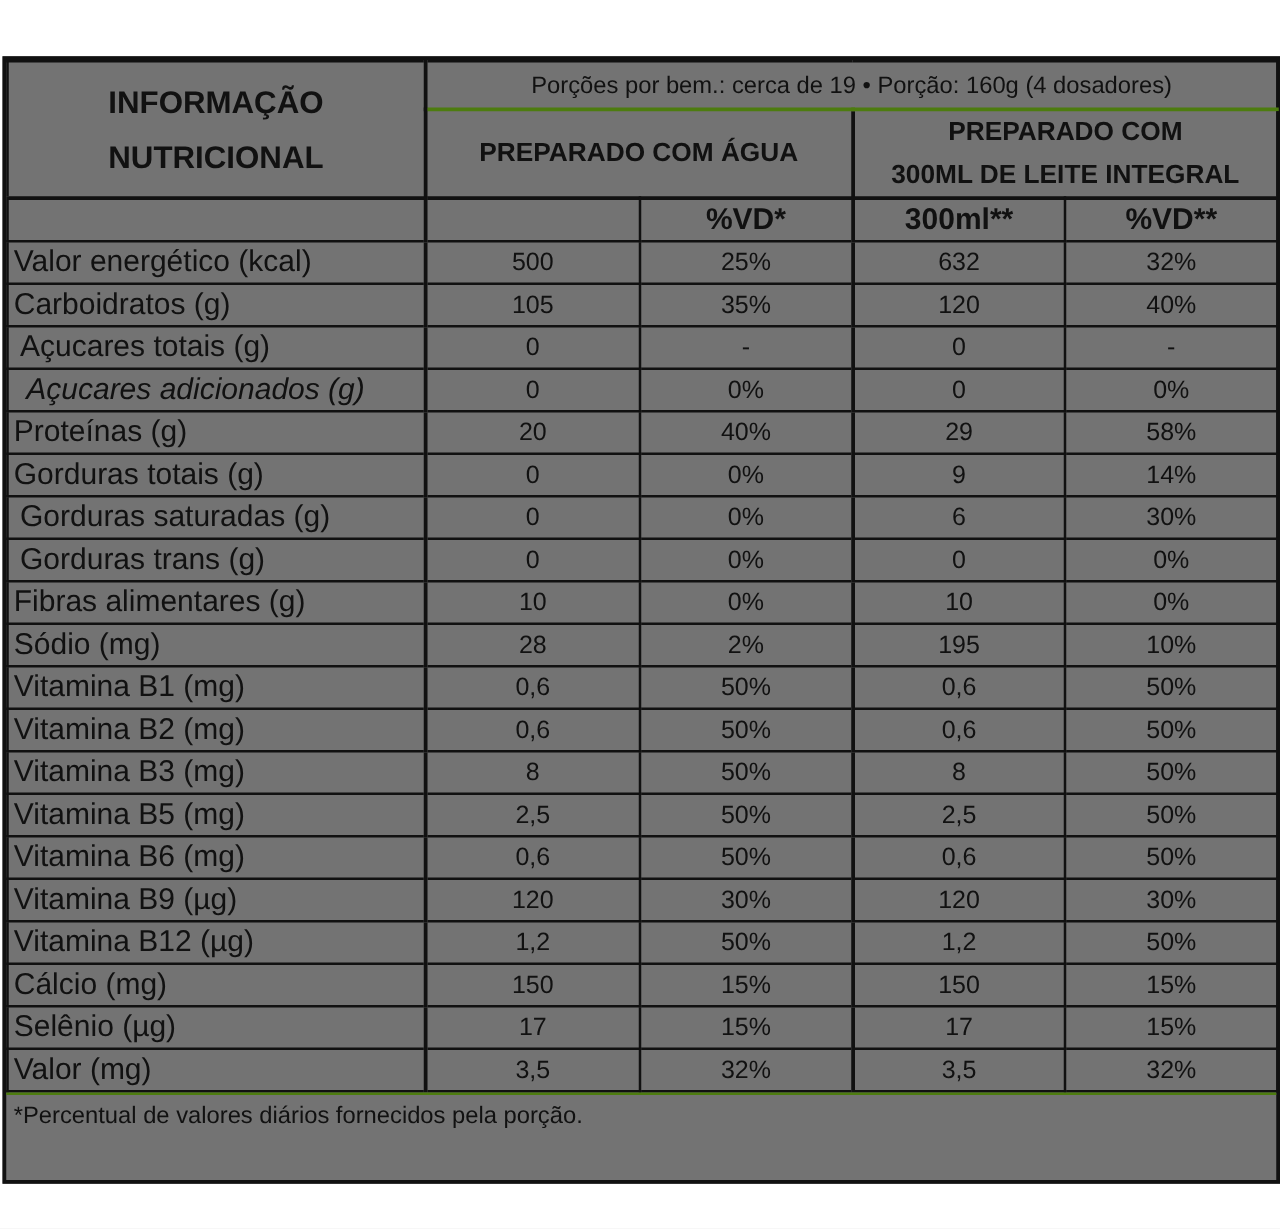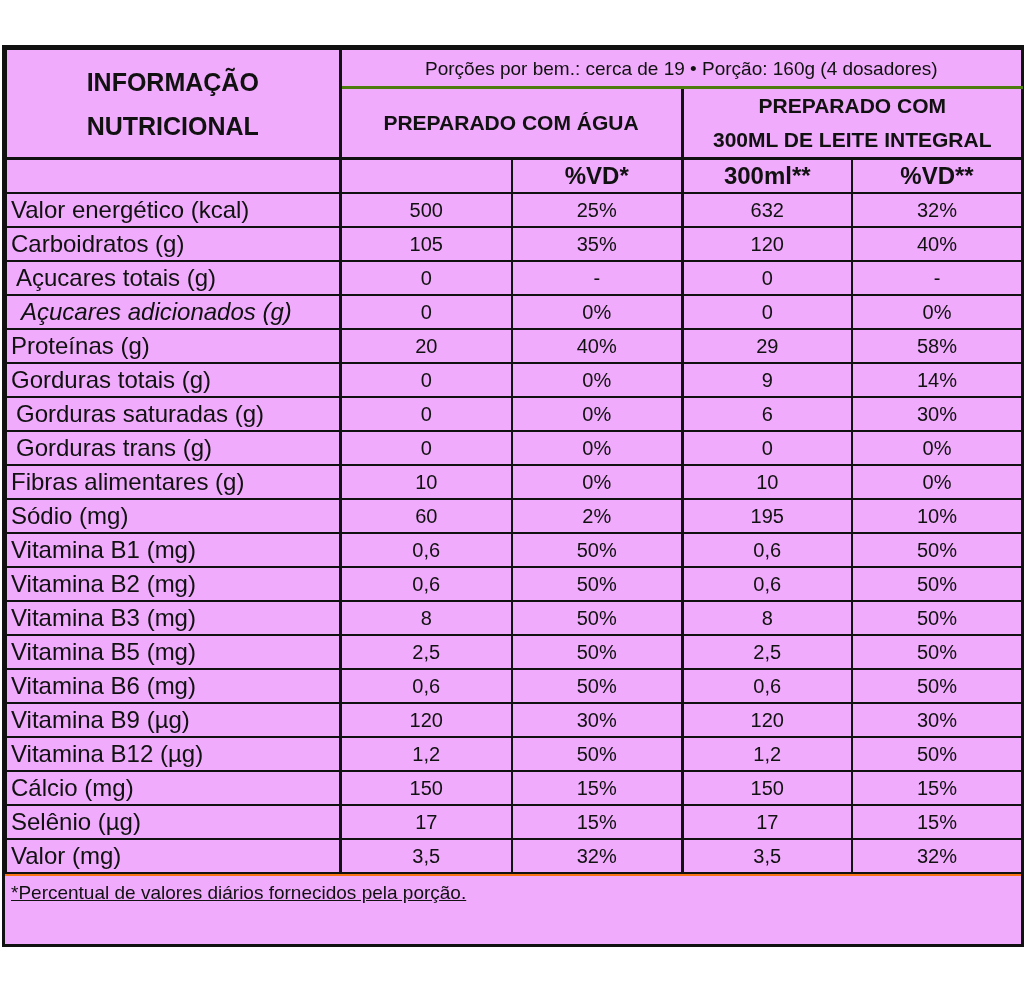--- a/index.html
+++ b/index.html
@@ -1,34 +1,34 @@
 <!DOCTYPE html>
 <html><head>
   <meta charset="utf-8">
   <style>
     html, body { margin: 0; padding: 0; background: #ffffff; }
     body { width: 1024px; height: 983px; position: relative; overflow: hidden;
            font-family: "Liberation Sans", "DejaVu Sans", sans-serif; color: #111; }
     .frame { position: absolute; left: 2px; top: 45px; width: 1016px; border: 3px solid #111;
-             box-sizing: content-box; background: #f0abfc; }
+             box-sizing: content-box; background: #737373; }
     table { border-collapse: collapse; width: 1016px; table-layout: fixed; }
     td { border: 2px solid #111; padding: 0; height: 32px; font-size: 20px; text-align: center;
          white-space: nowrap; overflow: hidden; line-height: 1; }
     td.label { text-align: left; padding-left: 4px; font-size: 24px; }
     td.label.indent { padding-left: 9px; }
     td.label.indent2 { padding-left: 14px; font-style: italic; }
     .title-cell { font-weight: bold; font-size: 25px; line-height: 44px; border-right: 3px solid #111;
                   border-bottom: 3px solid #111; }
     .serving-cell { font-size: 19px; height: 36px; border-bottom: 3px solid #4d7c0f; }
     .prep-cell { font-weight: bold; font-size: 21px; height: 64px; line-height: 34px;
                  border-bottom: 3px solid #111; }
     .prep-water { border-right: 3px solid #111; }
     .sub-cell { font-weight: bold; font-size: 24px; }
     .sep-left { border-right: 3px solid #111; }
-    .foot { text-align: left; padding: 0 6px; height: 68px; border-top: 2px solid #f97316; text-decoration: underline; }
+    .foot { text-align: left; padding: 0 6px; height: 68px; border-top: 2px solid #4d7c0f; }
     .foot div { font-size: 19px; line-height: 34px; text-align: left; }
   </style>
 </head>
 <body>
 
 <div class="frame">
   <table>
     <colgroup>
       <col style="width:334px">
       <col style="width:172px">
@@ -116,21 +116,21 @@
         </tr>
         <tr>
           <td class="label sep-left">Fibras alimentares (g)</td>
           <td>10</td>
           <td class="sep-left">0%</td>
           <td>10</td>
           <td>0%</td>
         </tr>
         <tr>
           <td class="label sep-left">Sódio (mg)</td>
-          <td>60</td>
+          <td>28</td>
           <td class="sep-left">2%</td>
           <td>195</td>
           <td>10%</td>
         </tr>
         <tr>
           <td class="label sep-left">Vitamina B1 (mg)</td>
           <td>0,6</td>
           <td class="sep-left">50%</td>
           <td>0,6</td>
           <td>50%</td>

